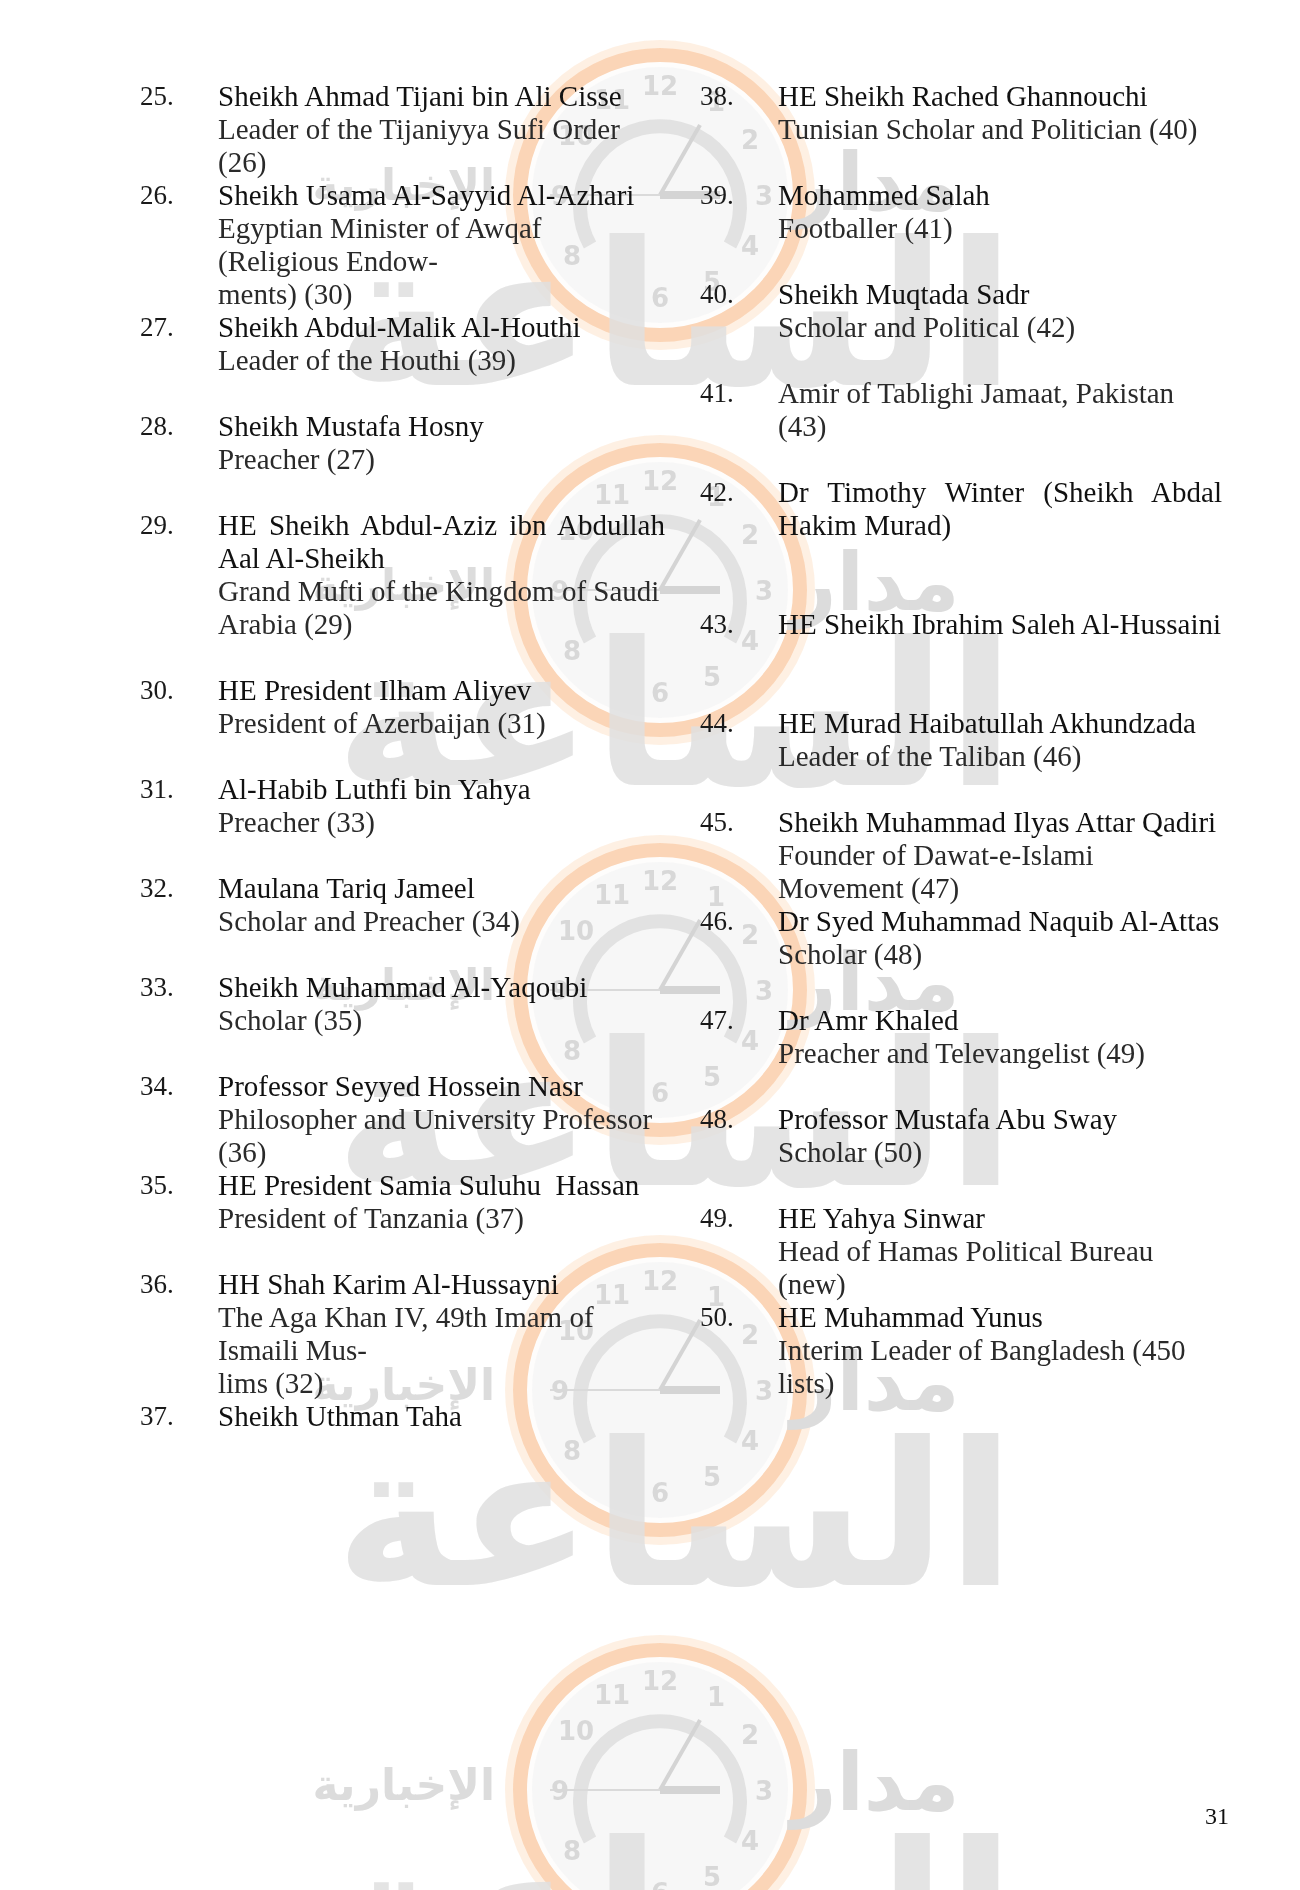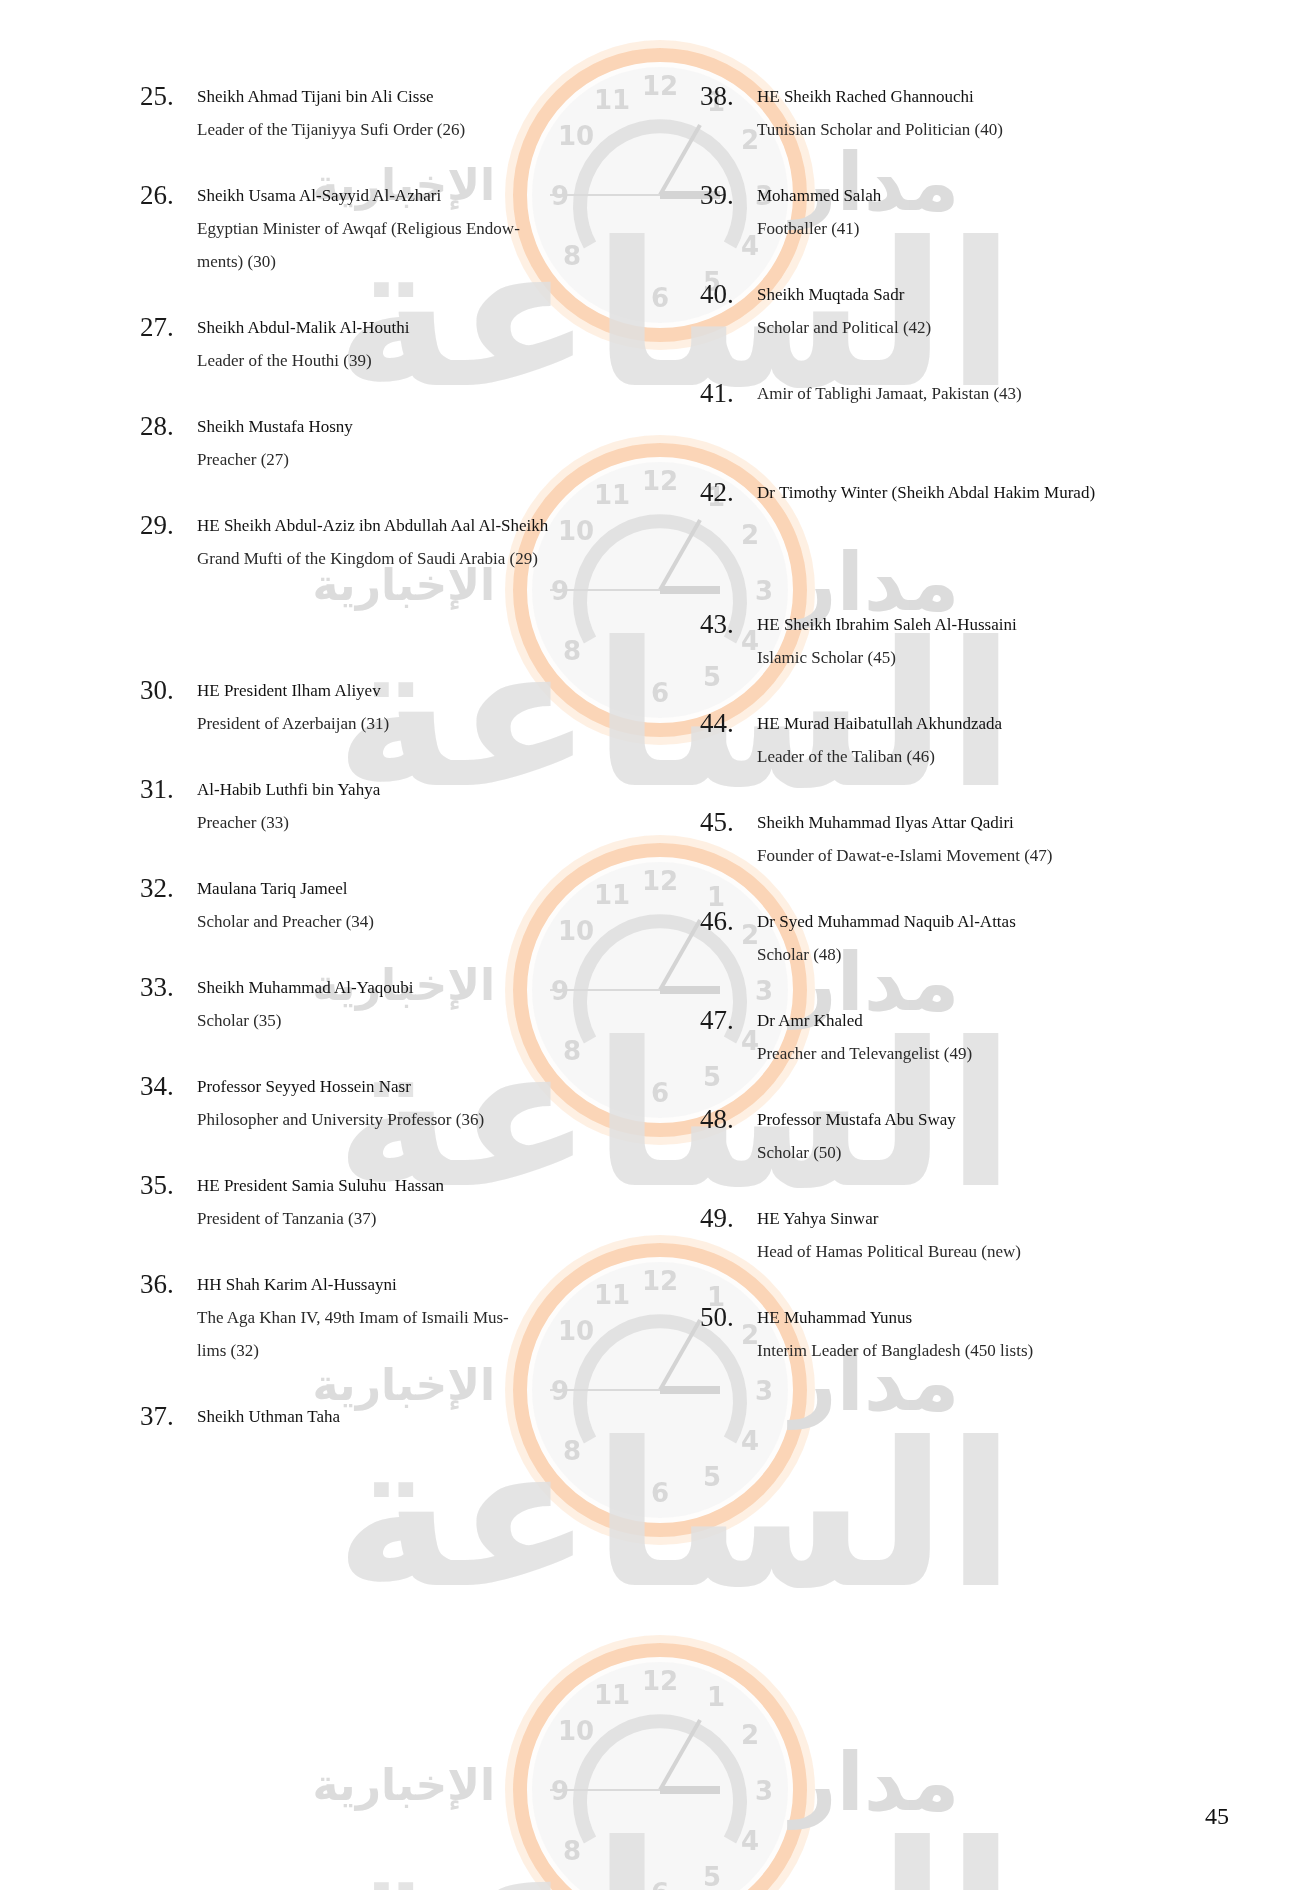--- a/index.html
+++ b/index.html
@@ -8,21 +8,21 @@
       background:#ffffff;
       font-family:"Liberation Serif","DejaVu Serif",serif;
       color:#1a1a1a;
     }
     .watermark { position:absolute; left:0; top:0; width:1300px; height:1890px; pointer-events:none; z-index:0; }
     .col { position:absolute; top:80px; z-index:1; }
     .col.left { left:140px; width:525px; }
     .col.right { left:700px; width:522px; }
     .entry { position:absolute; left:0; width:100%; }
     .num { position:absolute; left:0; top:0; font-size:27px; line-height:33px; width:56px; }
-    .body { margin-left:57px; font-size:17px; line-height:33px; }
+    .body { margin-left:78px; font-size:29px; line-height:33px; }
     .name { color:#111; }
     .role { color:#2a2a2a; }
     .justify { text-align:justify; text-align-last:left; }
     .page-number { position:absolute; left:1205px; top:1803px; font-size:24px; z-index:1; color:#111; }
   </style>
 </head>
 <body>
 
 <svg class="watermark" viewBox="0 0 1300 1890" xmlns="http://www.w3.org/2000/svg">
   <defs>
@@ -190,21 +190,20 @@
   <div class="entry" style="top:396px">
     <span class="num">42.</span>
     <div class="body">
       <div class="name justify">Dr Timothy Winter (Sheikh Abdal Hakim Murad)</div>
     </div>
   </div>
   <div class="entry" style="top:528px">
     <span class="num">43.</span>
     <div class="body">
       <div class="name">HE Sheikh Ibrahim Saleh Al-Hussaini</div>
-      <div class="role">Islamic Scholar (45)</div>
     </div>
   </div>
   <div class="entry" style="top:627px">
     <span class="num">44.</span>
     <div class="body">
       <div class="name">HE Murad Haibatullah Akhundzada</div>
       <div class="role">Leader of the Taliban (46)</div>
     </div>
   </div>
   <div class="entry" style="top:726px">
@@ -244,13 +243,13 @@
   </div>
   <div class="entry" style="top:1221px">
     <span class="num">50.</span>
     <div class="body">
       <div class="name">HE Muhammad Yunus</div>
       <div class="role">Interim Leader of Bangladesh (450 lists)</div>
     </div>
   </div>
 </div>
 
-<div class="page-number">45</div>
+<div class="page-number">31</div>
 
 </body></html>

